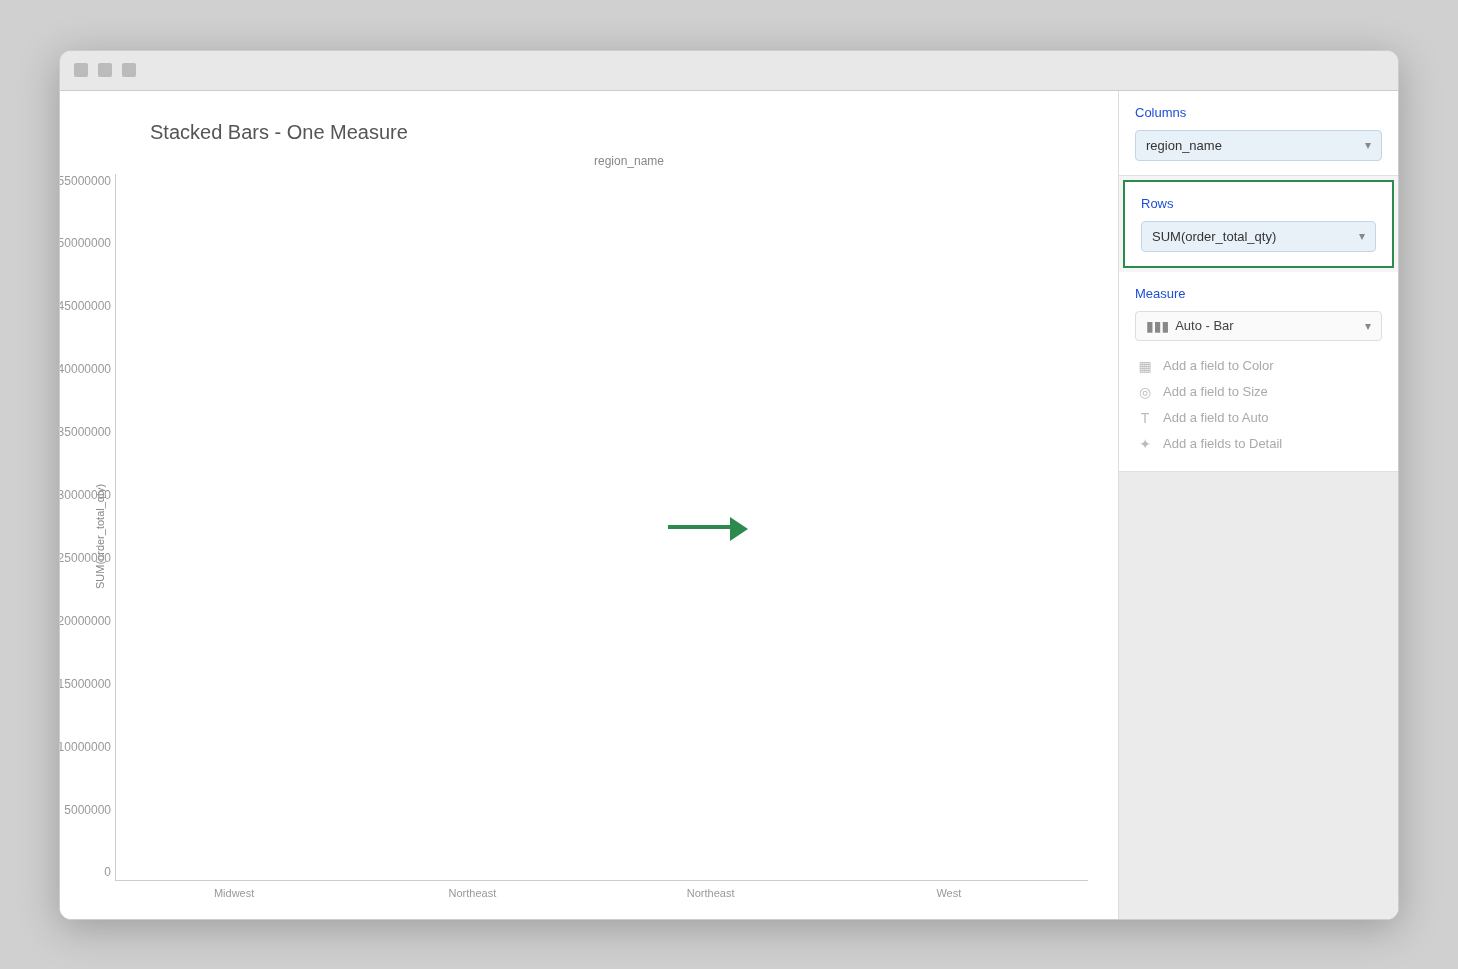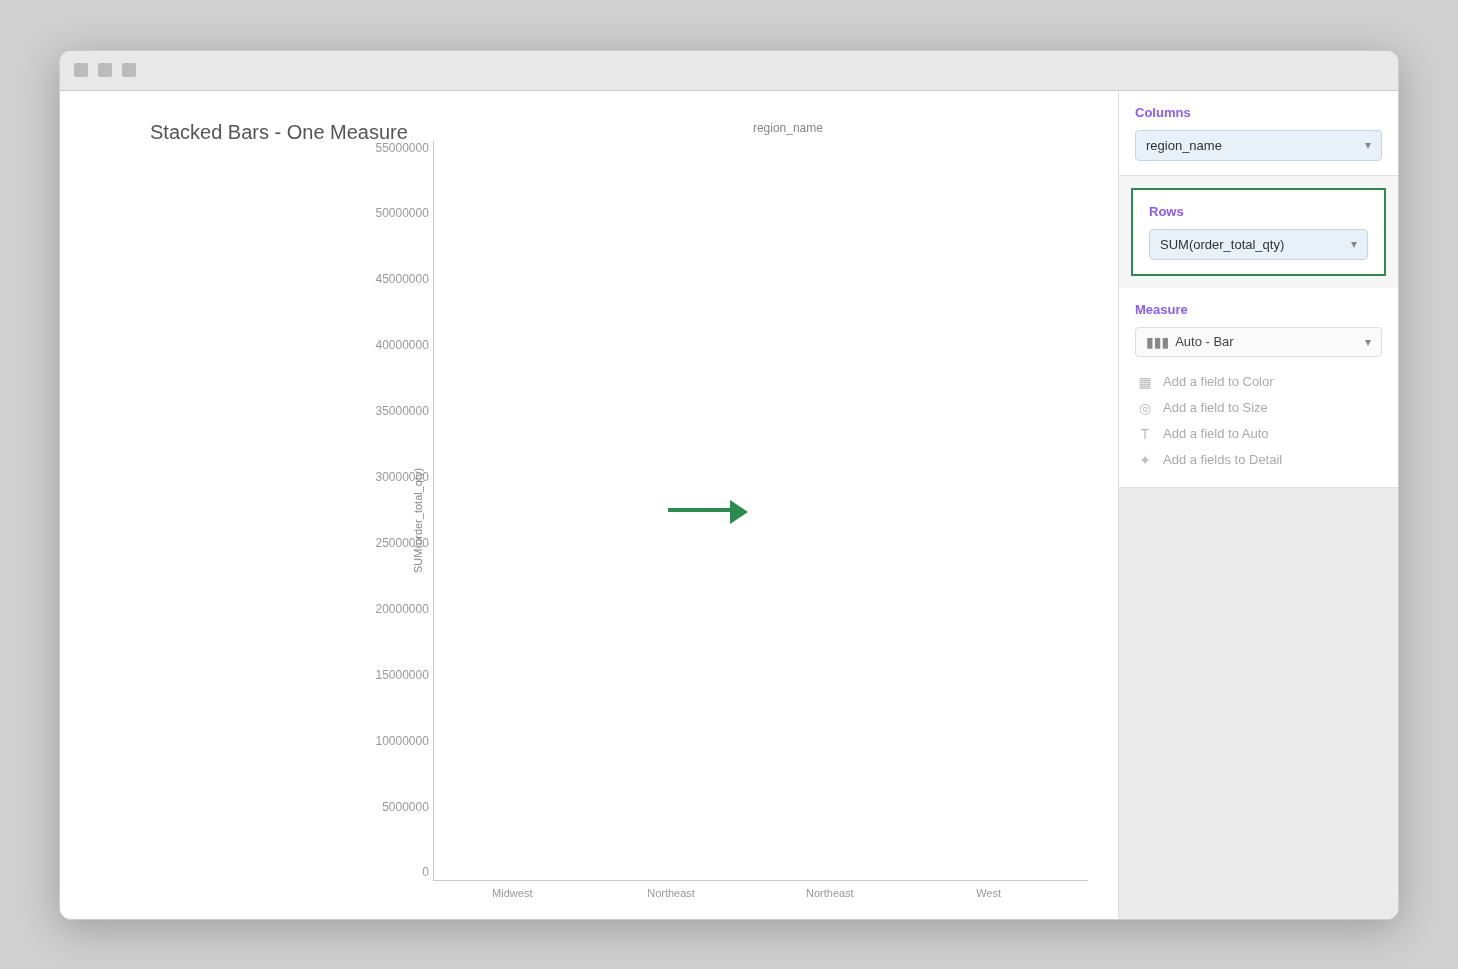--- a/index.html
+++ b/index.html
@@ -49,21 +49,21 @@
       display: flex;
       flex: 1;
       overflow: hidden;
     }
 
     .chart-area {
       flex: 1;
       background: #ffffff;
       padding: 30px 30px 20px 30px;
       display: flex;
-      flex-direction: row;
+      flex-direction: column;
       position: relative;
     }
 
     .chart-title {
       font-size: 20px;
       color: #555;
       font-weight: 300;
       margin-bottom: 10px;
       margin-left: 60px;
     }
@@ -220,27 +220,27 @@
     }
 
     .panel-section {
       padding: 14px 16px;
       border-bottom: 1px solid #e0e0e0;
       background: #fff;
     }
 
     .panel-section.rows-section {
       border: 2px solid #2d8a4e;
-      margin: 12px;
+      margin: 4px;
     }
 
     .section-label {
       font-size: 13px;
-      color: #8b5cf6;
-      font-weight: 700;
+      color: #1d4ed8;
+      font-weight: 400;
       margin-bottom: 10px;
     }
 
     .field-pill {
       display: flex;
       align-items: center;
       justify-content: space-between;
       background: #e8f0f8;
       border: 1px solid #c5d5e8;
       border-radius: 4px;

